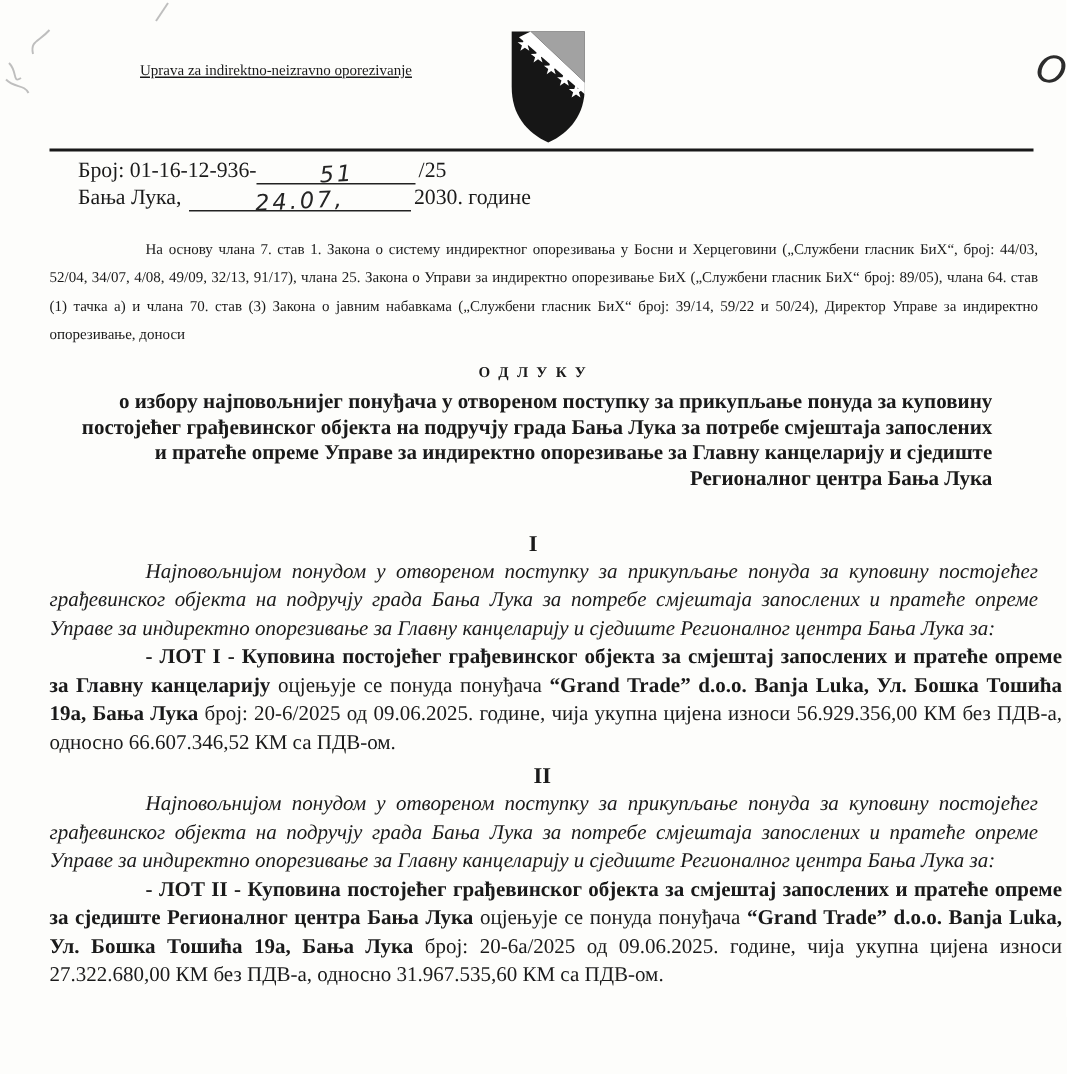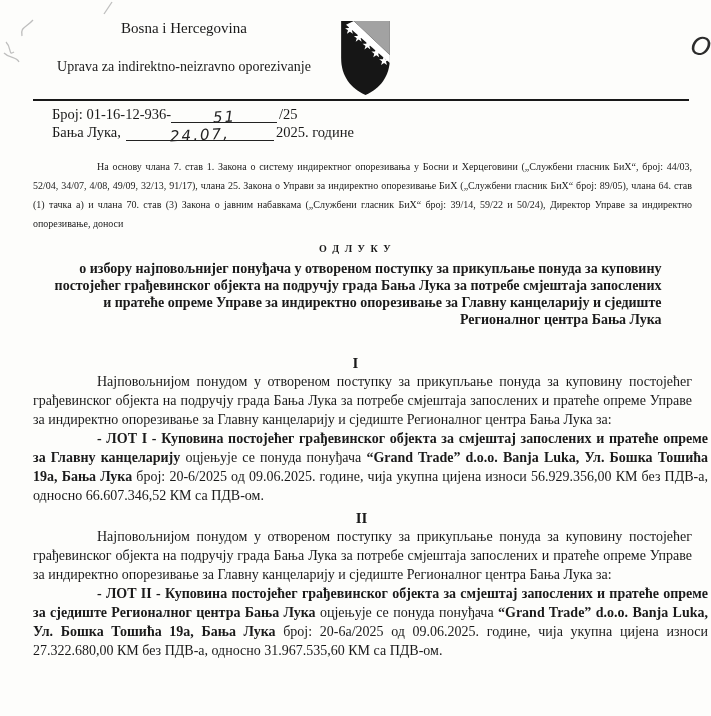--- a/index.html
+++ b/index.html
@@ -7,21 +7,21 @@
   .page {
     position:relative; width:711px; height:716px; overflow:hidden;
     background:#fdfdfb; color:#1a1a1a;
     font-family:"Liberation Serif","DejaVu Serif",serif;
   }
   
   .header { display:flex; margin:10px 18px 0 33px; }
   .hcol { text-align:center; }
   .hcol-left { width:302px; padding-top:10px; font-size:15px; }
   .hcol-right { flex:1; padding-top:12px; font-size:15px; }
-  .org-l2 { margin-top:22px; font-size:14px; }
+  .org-l2 { margin-top:22px; font-size:10px;text-decoration:underline; }
   .emblem-wrap { width:60px; display:flex; justify-content:center; padding-top:9px; }
   .emblem { width:55px; height:78px; }
   .corner-mark {
     position:absolute; top:34px; left:691px; font-size:25px; line-height:26px;
     font-family:"DejaVu Sans",sans-serif; font-style:italic; color:#2c2c2c;
     transform:rotate(12deg);
   }
   .scan-marks { position:absolute; left:0; top:0; pointer-events:none; }
   
   .rule { margin:2px 22px 0 33px; border-top:2px solid #191919; }
@@ -34,42 +34,41 @@
     font-size:15px; letter-spacing:2px; color:#242424; line-height:15px;
     transform:rotate(-3deg) translateY(1px);
   }
   .ref-suffix { padding-left:2px; }
   
   .preamble { margin:16px 19px 0 33px; text-align:justify; text-indent:64px; font-size:10px; line-height:19px; }
   .title { margin-top:7px; text-align:center; font-weight:bold; font-size:10px; letter-spacing:1.5px; line-height:18px; }
   .subtitle { margin:2px auto 0; width:612px; text-align:right; font-weight:bold; font-size:14px; line-height:17px; }
   .sec-head { margin-top:27px; text-align:center; font-weight:bold; font-size:15px; line-height:16px; }
   .sec-head.second { margin-top:5px;padding-left:12px; }
-  .sec-intro { margin:1px 19px 0 33px; text-align:justify; text-indent:64px; font-size:14px; line-height:19px; }
+  .sec-intro { margin:1px 19px 0 33px; text-align:justify; text-indent:64px; font-size:14px; line-height:19px;font-style:italic; }
   .lot-para { margin:0 3px 0 33px; text-align:justify; text-indent:64px; font-size:14px; line-height:19px; }
   .lot-para b { font-weight:bold; }
 </style>
 </head>
 <body>
 
 <div class="page">
 
   <svg class="scan-marks" width="130" height="70" viewBox="0 0 130 70">
     <g fill="none" stroke="#aaaaaa" stroke-width="1.3" opacity="0.75">
       <path d="M33,20 C26,28 20,27 22,36"></path>
       <path d="M6,42 C12,48 8,56 14,52 M4,53 C10,59 16,56 19,62"></path>
       <path d="M104,14 L112,2"></path>
     </g>
   </svg>
 
   <div class="corner-mark">O</div>
 
   <div class="header">
     <div class="hcol hcol-left">
-      <div>Bosna i Hercegovina</div>
       <div class="org-l2">Uprava za indirektno-neizravno oporezivanje</div>
     </div>
     <div class="emblem-wrap">
       <svg class="emblem" viewBox="0 0 56 80">
         <path d="M3,2 H53 V40 C53,59 43,71 28,78 C13,71 3,59 3,40 Z" fill="#161616"></path>
         <polygon points="8,6 16,2 53,37 53,45" fill="#ffffff"></polygon>
         <polygon points="16,2 53,2 53,37" fill="#a2a2a2"></polygon>
         <g fill="#ffffff">
           <path transform="translate(12,11)" d="M0,-5.2 L1.23,-1.68 4.95,-1.61 1.98,0.64 3.06,4.21 0,2.08 -3.06,4.21 -1.98,0.64 -4.95,-1.61 -1.23,-1.68 Z"></path>
           <path transform="translate(21,19)" d="M0,-5.2 L1.23,-1.68 4.95,-1.61 1.98,0.64 3.06,4.21 0,2.08 -3.06,4.21 -1.98,0.64 -4.95,-1.61 -1.23,-1.68 Z"></path>
@@ -81,21 +80,21 @@
     </div>
   </div>
 
   <div class="rule"></div>
 
   <div class="ref-block">
     <div>
       <span>Број: 01-16-12-936-</span><span class="uline uline-number"><span class="hand">51</span></span><span class="ref-suffix">/25</span>
     </div>
     <div>
-      <span>Бања Лука,</span><span class="uline uline-date"><span class="hand">24.07,</span></span><span class="ref-suffix">2025. године</span>
+      <span>Бања Лука,</span><span class="uline uline-date"><span class="hand">24.07,</span></span><span class="ref-suffix">2030. године</span>
     </div>
   </div>
 
   <p class="preamble">На основу члана 7. став 1. Закона о систему индиректног опорезивања у Босни и Херцеговини („Службени гласник БиХ“, број: 44/03, 52/04, 34/07, 4/08, 49/09, 32/13, 91/17), члана 25. Закона о Управи за индиректно опорезивање БиХ („Службени гласник БиХ“ број: 89/05), члана 64. став (1) тачка а) и члана 70. став (3) Закона о јавним набавкама („Службени гласник БиХ“ број: 39/14, 59/22 и 50/24), Директор Управе за индиректно опорезивање, доноси</p>
 
   <div class="title">О Д Л У К У</div>
   <div class="subtitle">о избору најповољнијег понуђача у отвореном поступку за прикупљање понуда за куповину постојећег грађевинског објекта на подручју града Бања Лука за потребе смјештаја запослених и пратеће опреме Управе за индиректно опорезивање за Главну канцеларију и сједиште Регионалног центра Бања Лука</div>
 
   <div class="sec-head">I</div>
   <p class="sec-intro">Најповољнијом понудом у отвореном поступку за прикупљање понуда за куповину постојећег грађевинског објекта на подручју града Бања Лука за потребе смјештаја запослених и пратеће опреме Управе за индиректно опорезивање за Главну канцеларију и сједиште Регионалног центра Бања Лука за:</p>

